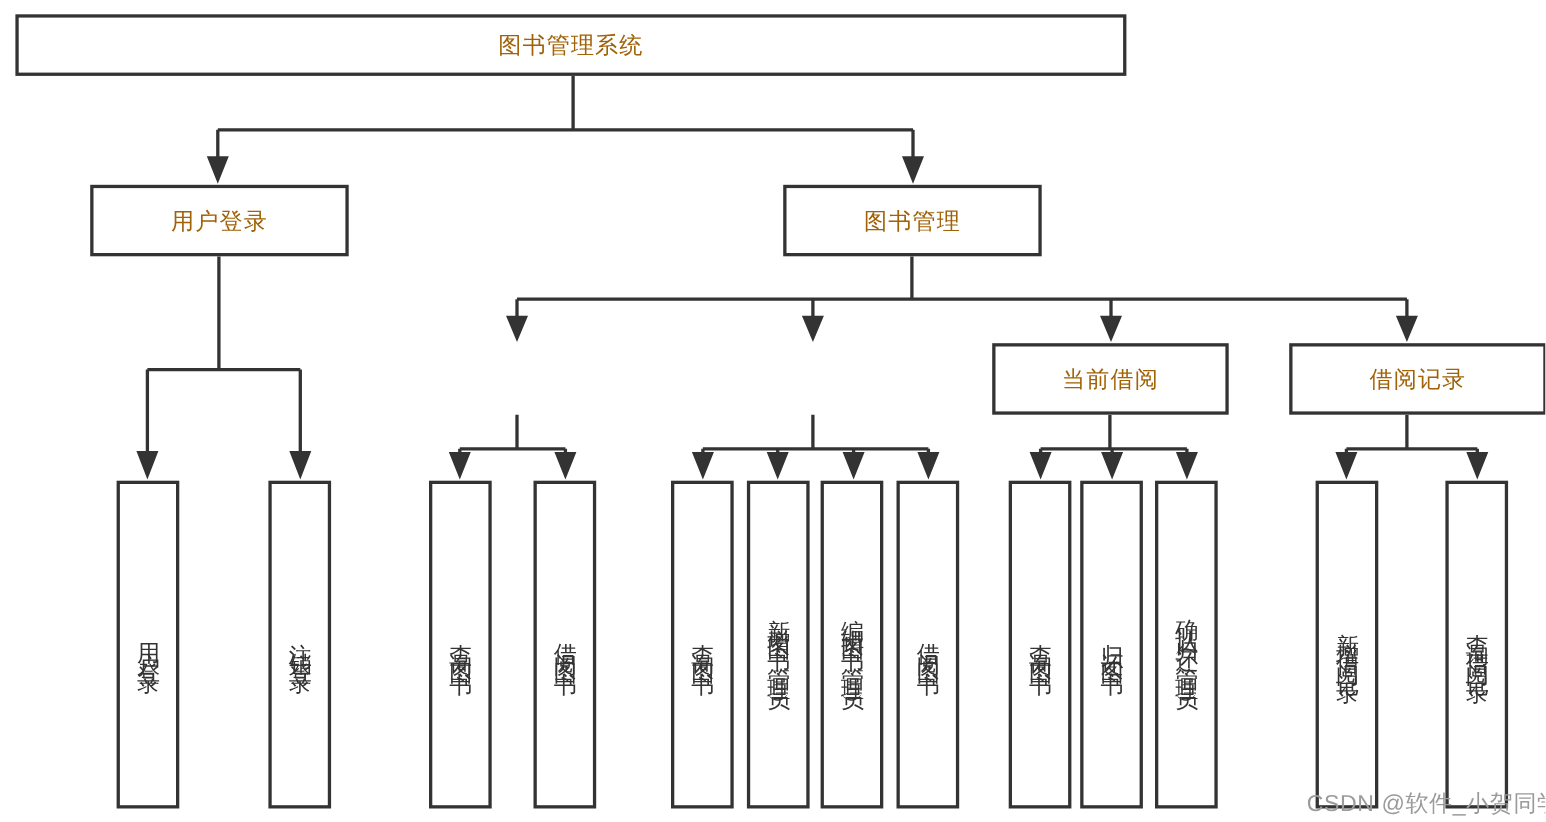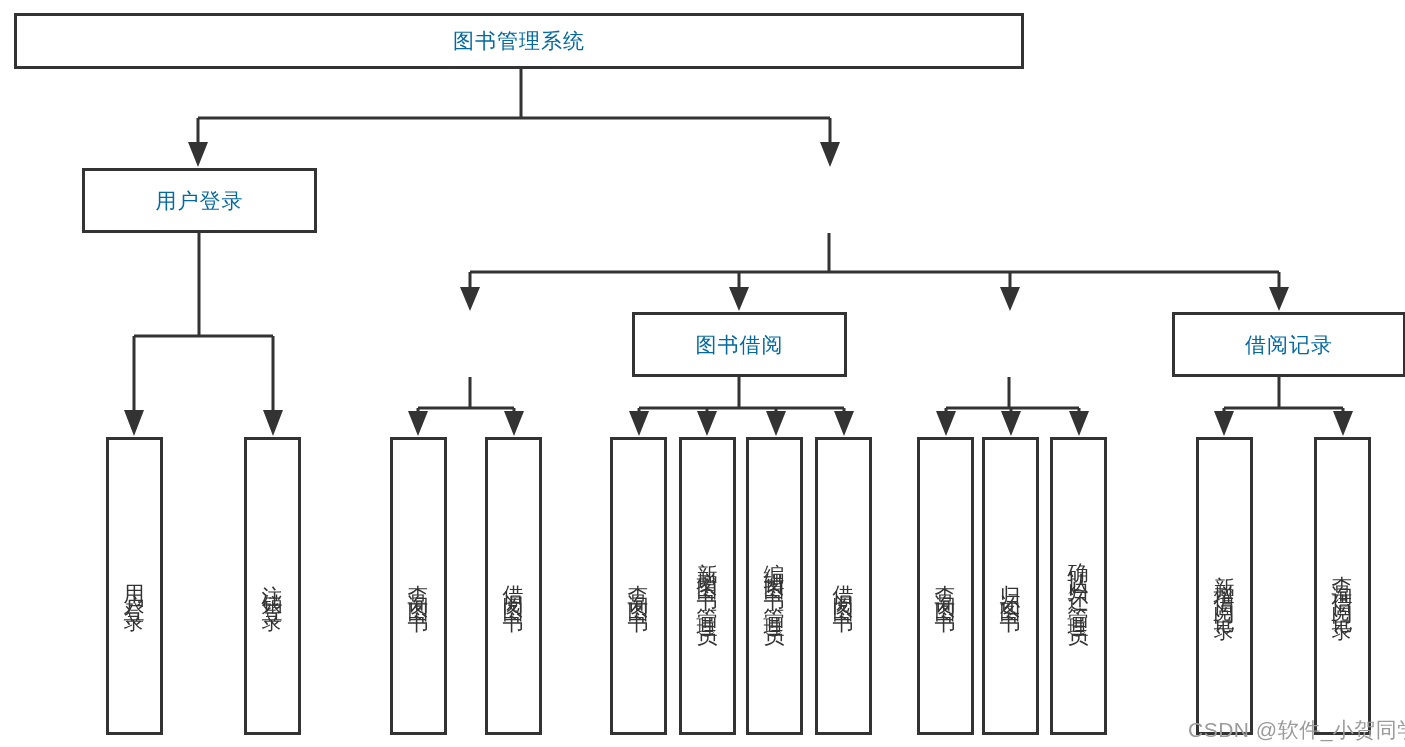--- a/index.html
+++ b/index.html
@@ -20,21 +20,21 @@
     left: 0; top: 0;
     width: 1405px; height: 747px;
     z-index: 1;
     pointer-events: none;
   }
   .box {
     position: absolute;
     box-sizing: border-box;
     background: #ffffff;
     border: 3px solid #333333;
-    color: #0369a1;
+    color: #a16207;
     display: flex;
     align-items: center;
     justify-content: center;
     font-size: 21px;
     letter-spacing: 1px;
     z-index: 2;
     white-space: nowrap;
   }
   .vbox {
     position: absolute;
@@ -151,23 +151,26 @@
       M1333 411 L1353 411 L1343 436 Z"></path>
   </svg>
 
   <div class="box" id="n-root">
     <span>图书管理系统</span>
   </div>
 
   <div class="box" id="n-user-login">
     <span>用户登录</span>
   </div>
-
-  <div class="box" id="n-book-borrow">
-    <span>图书借阅</span>
+  <div class="box" id="n-book-mgmt">
+    <span>图书管理</span>
+  </div>
+
+  <div class="box" id="n-current">
+    <span>当前借阅</span>
   </div>
   <div class="box" id="n-records">
     <span>借阅记录</span>
   </div>
 
   <div class="vbox" id="l-1">
     <span class="vtext">用户登录</span>
   </div>
   <div class="vbox" id="l-2">
     <span class="vtext">注销登录</span>

